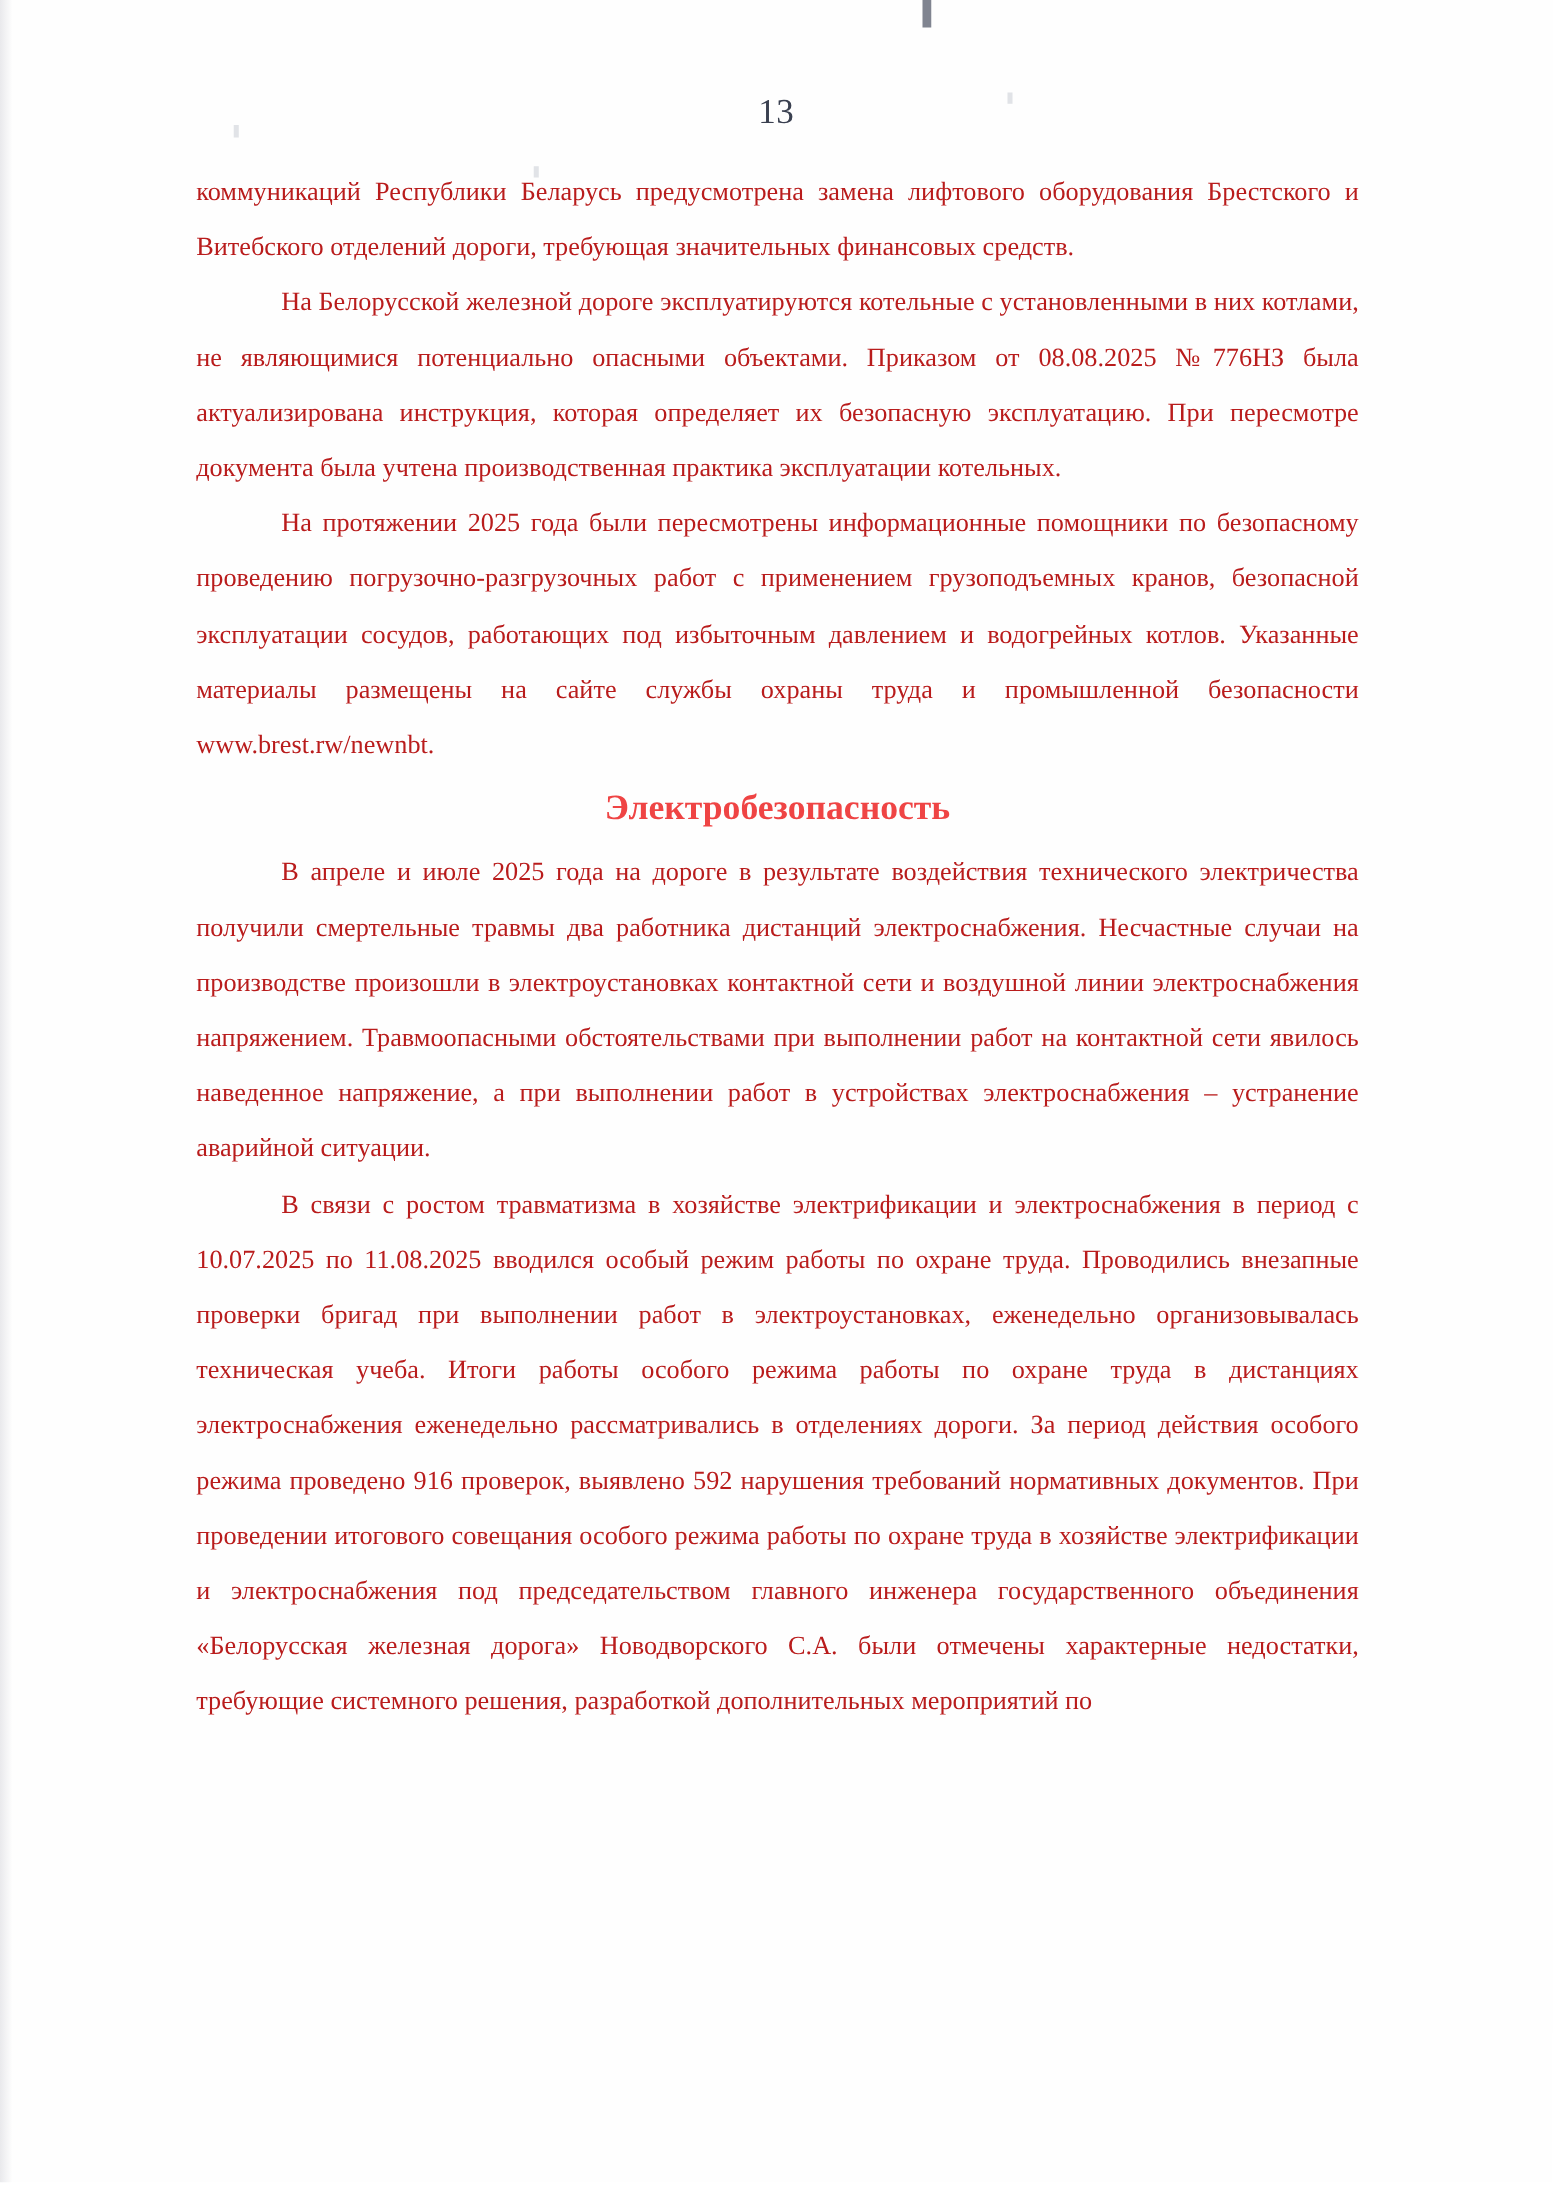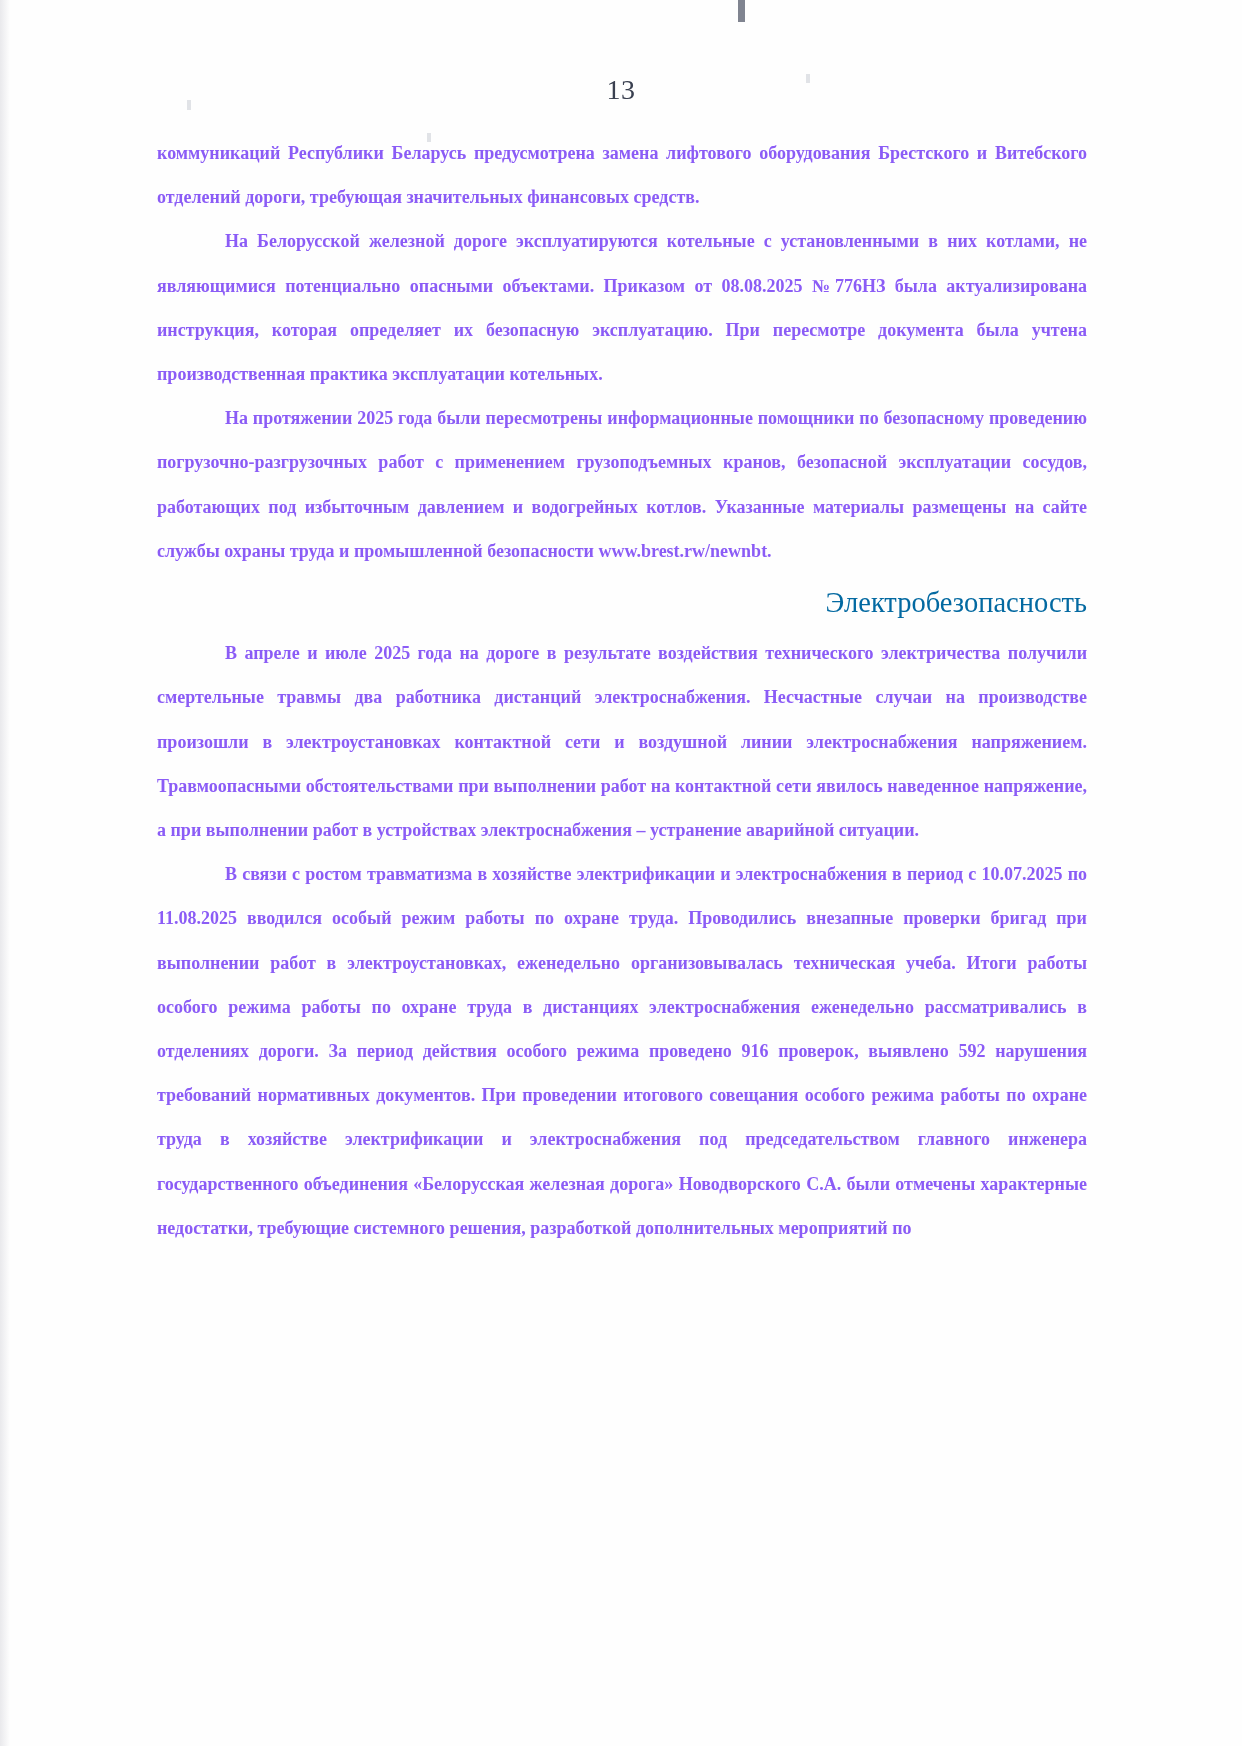--- a/index.html
+++ b/index.html
@@ -52,37 +52,36 @@
   .content {
     position: absolute;
     top: 131px;
     left: 157px;
     width: 930px;
   }
   p.body {
     margin: 0;
     text-indent: 68px;
     text-align: justify;
-    font-size: 18px;
+    font-size: 21px;
     line-height: 44.2px;
-    color: #8b5cf6;
+    color: #b91c1c;
     -webkit-hyphens: none;
     hyphens: none;
-    font-weight: bold;
   }
   p.body.no-indent {
     text-indent: 0;
   }
   h2.section-heading {
     margin: 8px 0 6px 0;
-    font-weight: normal;
+    font-weight: bold;
     font-size: 28.5px;
     line-height: 44.2px;
-    text-align: right;
-    color: #0369a1;
+    text-align: center;
+    color: #ef4444;
   }
 </style>
 </head>
 <body>
 
 <div class="page">
 
   <div class="scan-edge-left"></div>
   <div class="scan-mark"></div>
 

